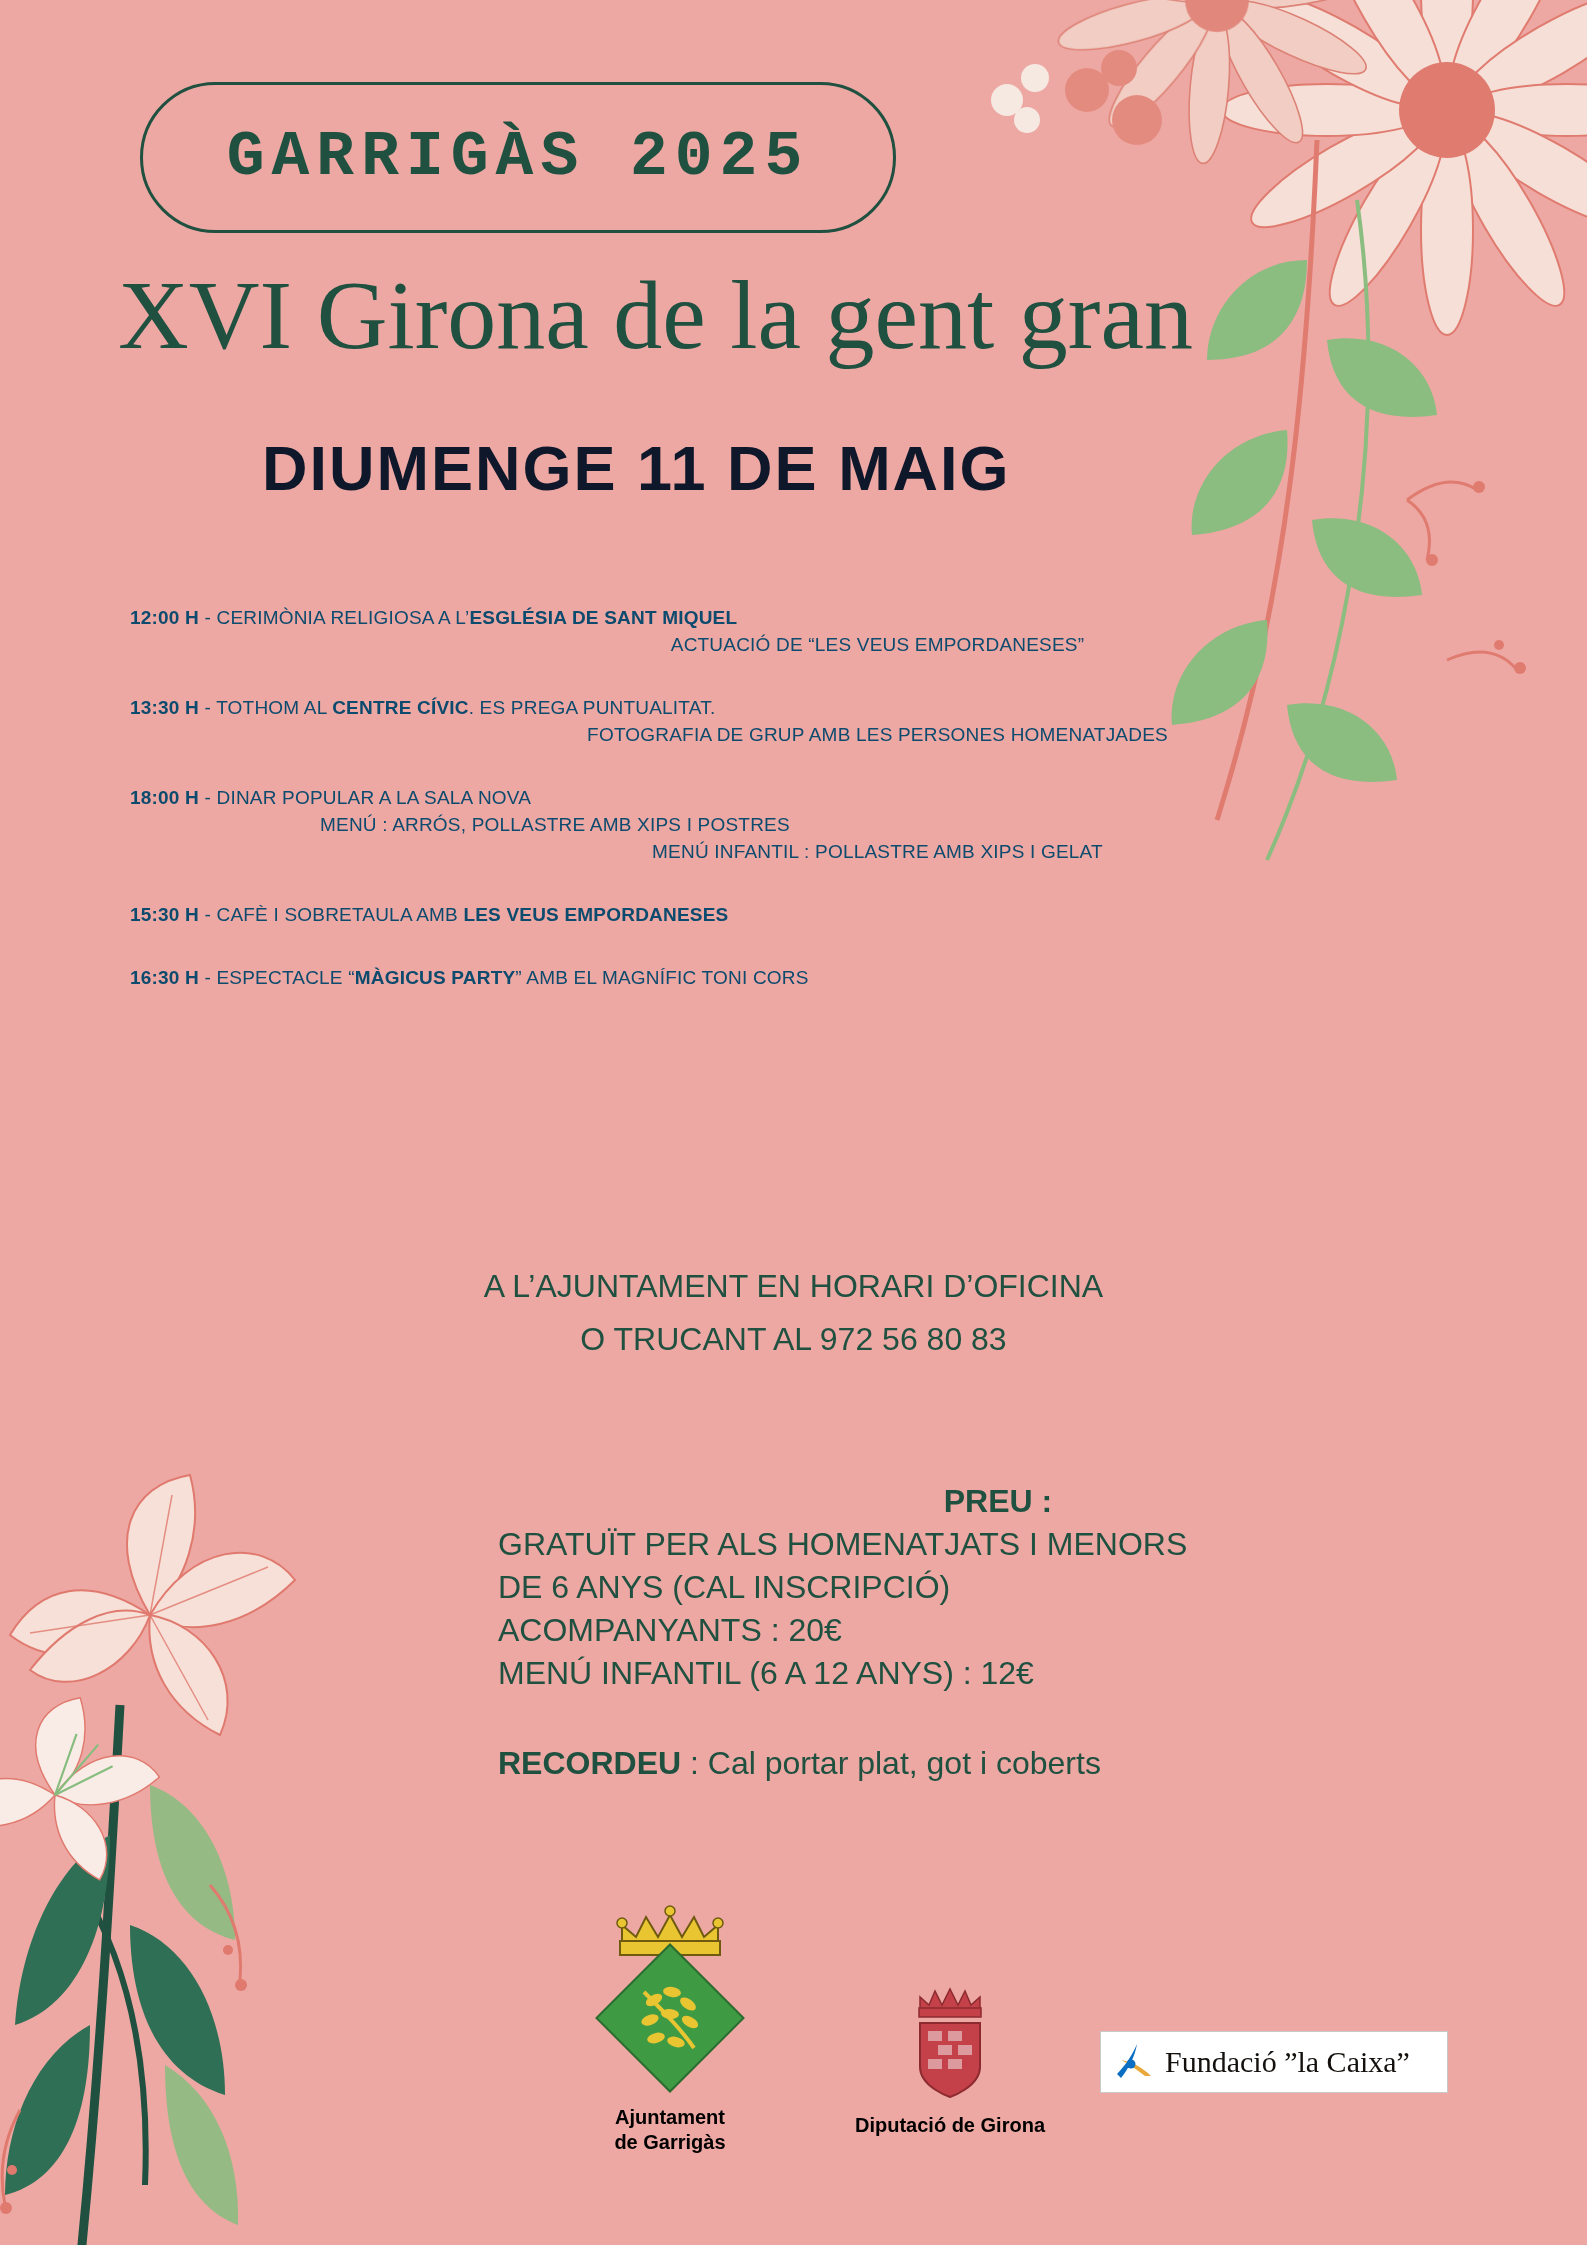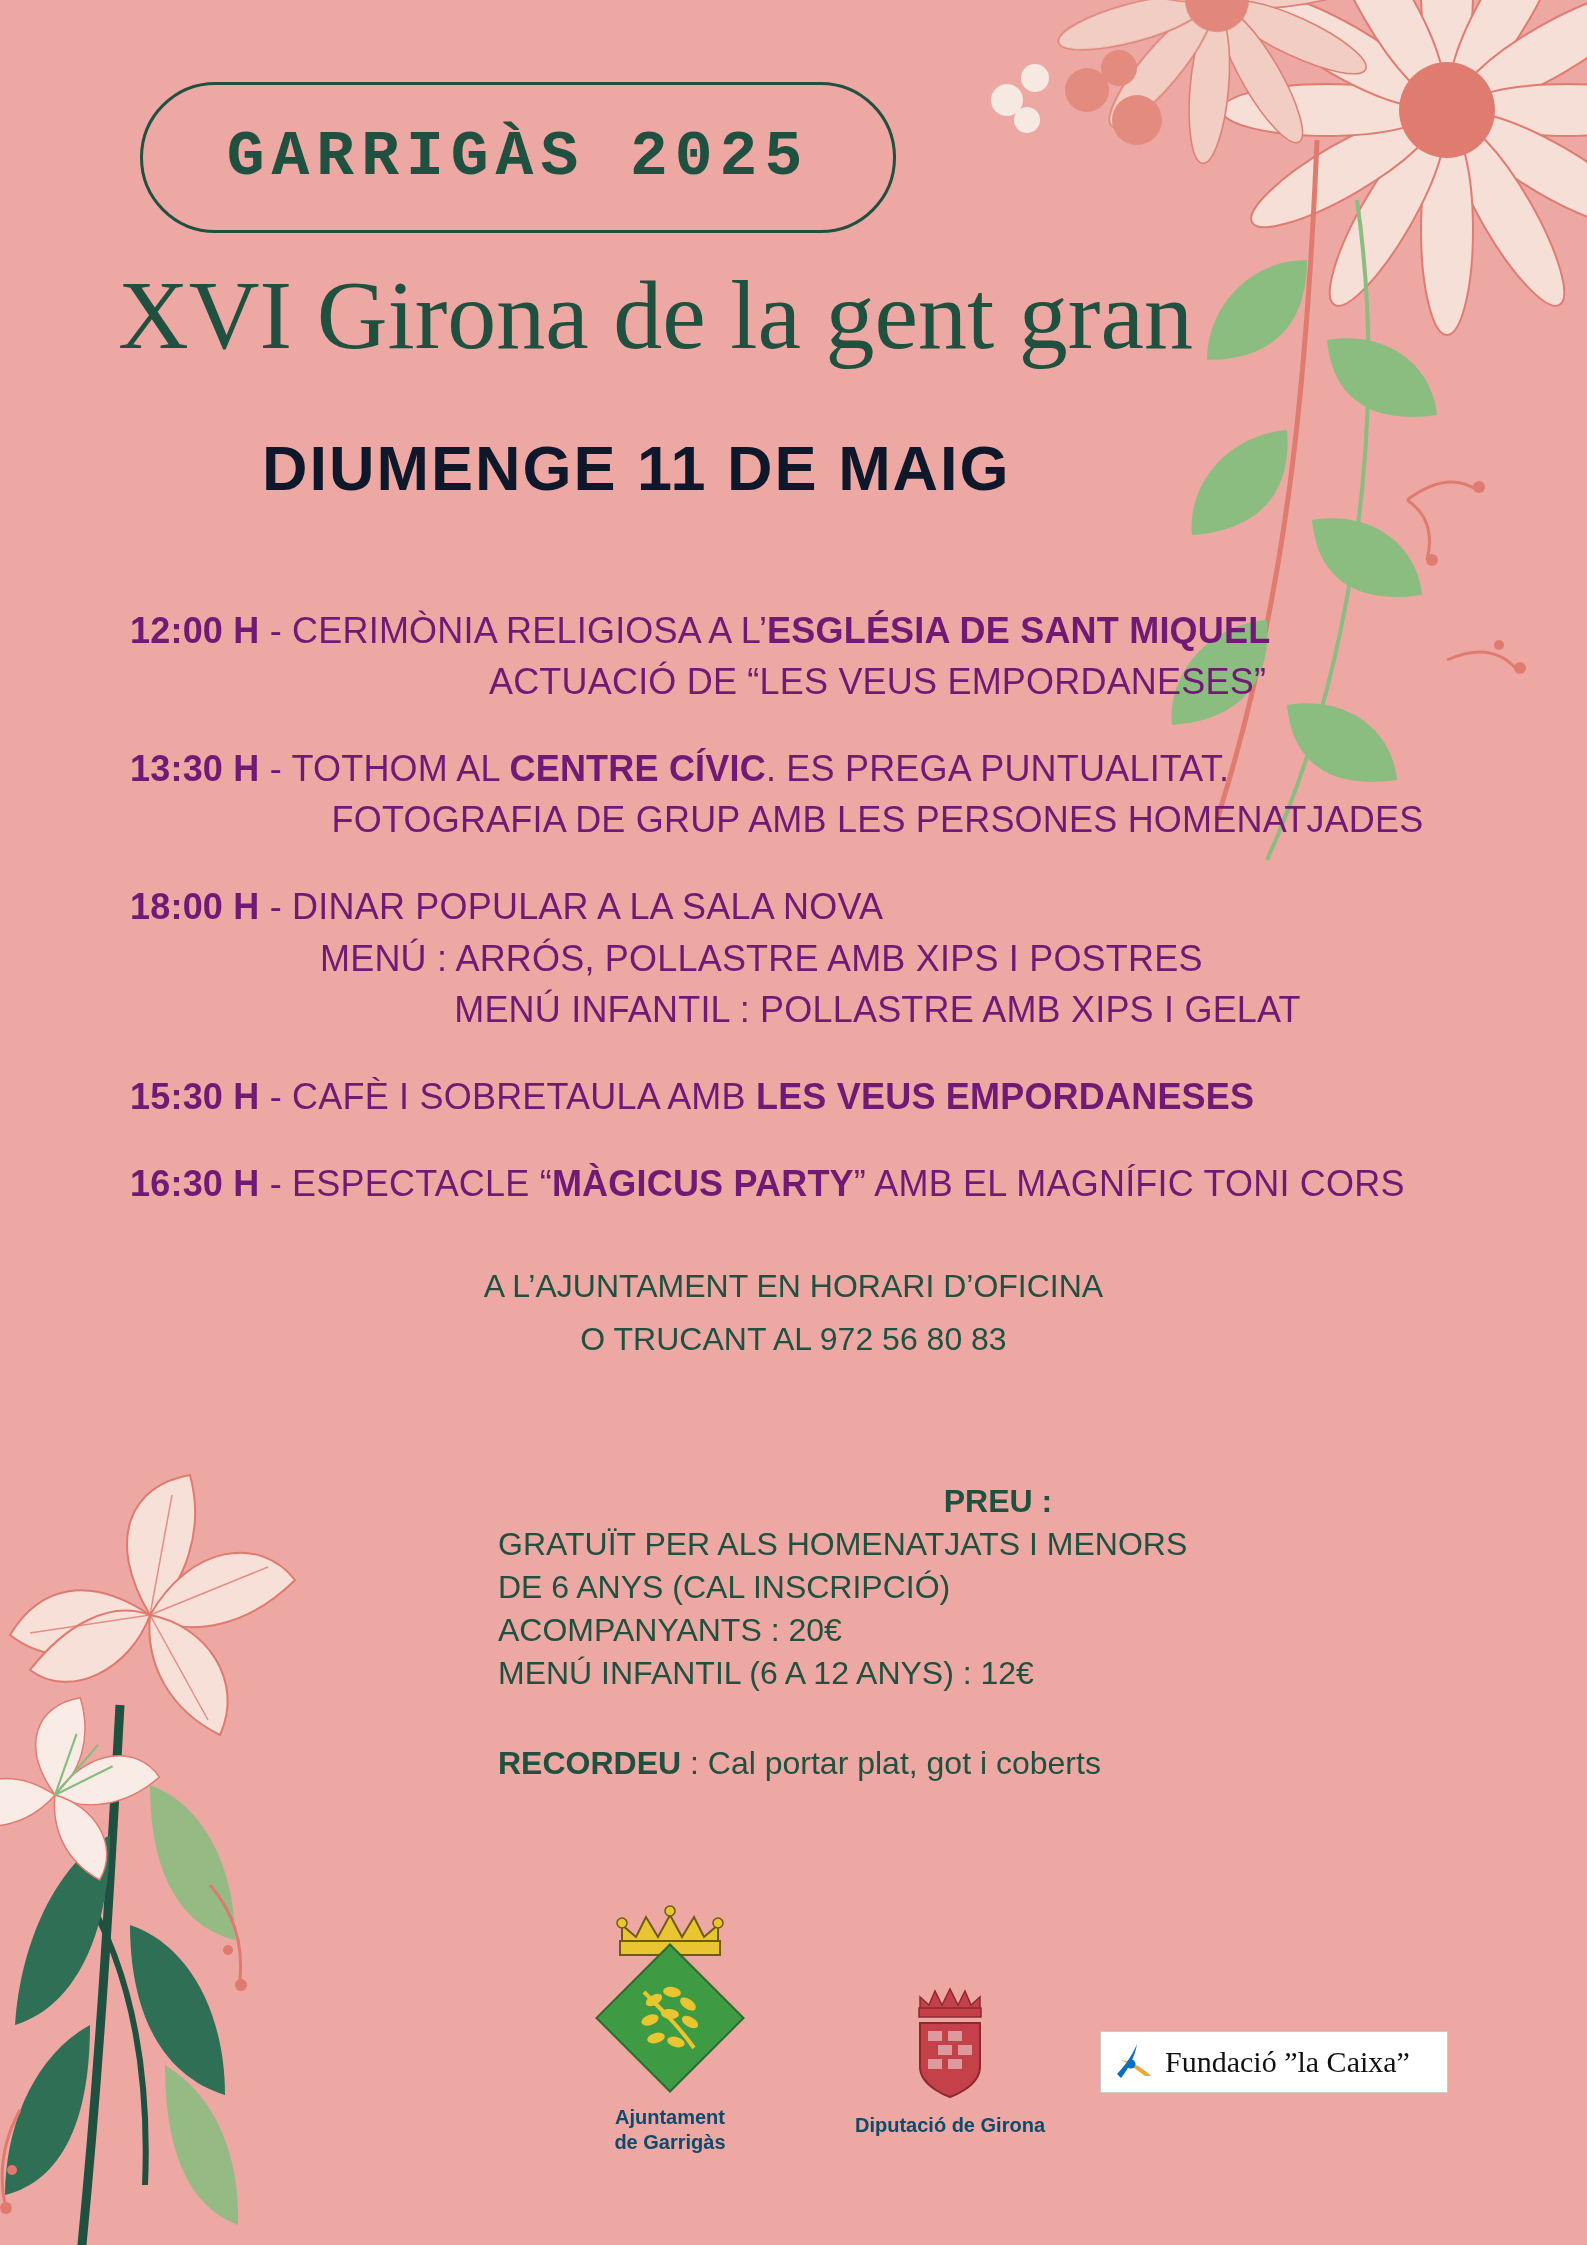--- a/index.html
+++ b/index.html
@@ -38,21 +38,21 @@
   .sub-title{
     position:absolute;left:262px;top:432px;width:1140px;
     font-size:63px;font-weight:bold;letter-spacing:2px;color:#0f172a;
     white-space:nowrap;
   }
 
   
   .schedule{position:absolute;left:130px;top:605px;width:1330px;}
   .sched-item{margin-bottom:36px;}
   .sched-line{
-    font-size:36px;line-height:1.42;color:#701a75;letter-spacing:.2px;
+    font-size:19px;line-height:1.42;color:#0c4a6e;letter-spacing:.2px;
     white-space:nowrap;
   }
   .sched-line .time{font-weight:bold;}
   .sched-line b{font-weight:bold;}
   .sched-sub{padding-left:165px;text-align:center;}
   .sched-sub2{padding-left:190px;}
 
   
   .reg{position:absolute;left:0;top:1268px;width:1587px;text-align:center;}
   .reg .r1{font-size:33px;font-weight:bold;letter-spacing:.3px;margin-bottom:16px;}
@@ -62,21 +62,21 @@
   
   .price{position:absolute;left:498px;top:1480px;width:1000px;}
   .price div{font-size:32px;line-height:1.34;color:#1f5040;}
   .price .lbl{font-weight:bold;text-align:center;}
   .price .recordeu{margin-top:48px;font-size:32px;}
   .price .recordeu .lbl{font-weight:bold;}
 
   
   .logos{position:absolute;left:0;bottom:52px;width:1587px;height:290px;}
   .logo{position:absolute;text-align:center;}
-  .logo-caption{font-size:20px;font-weight:bold;color:#0c4a6e;line-height:1.25;margin-top:8px;}
+  .logo-caption{font-size:20px;font-weight:bold;color:#000000;line-height:1.25;margin-top:8px;}
 
   .ajt{left:520px;top:0;width:300px;}
   .dipu{left:800px;top:78px;width:300px;}
   .caixa{left:1100px;top:128px;width:350px;}
 
   .caixa-box{
     background:#ffffff;border:1px solid #c9c9c9;
     width:348px;height:62px;display:flex;align-items:center;padding-left:10px;
     box-sizing:border-box;
   }

